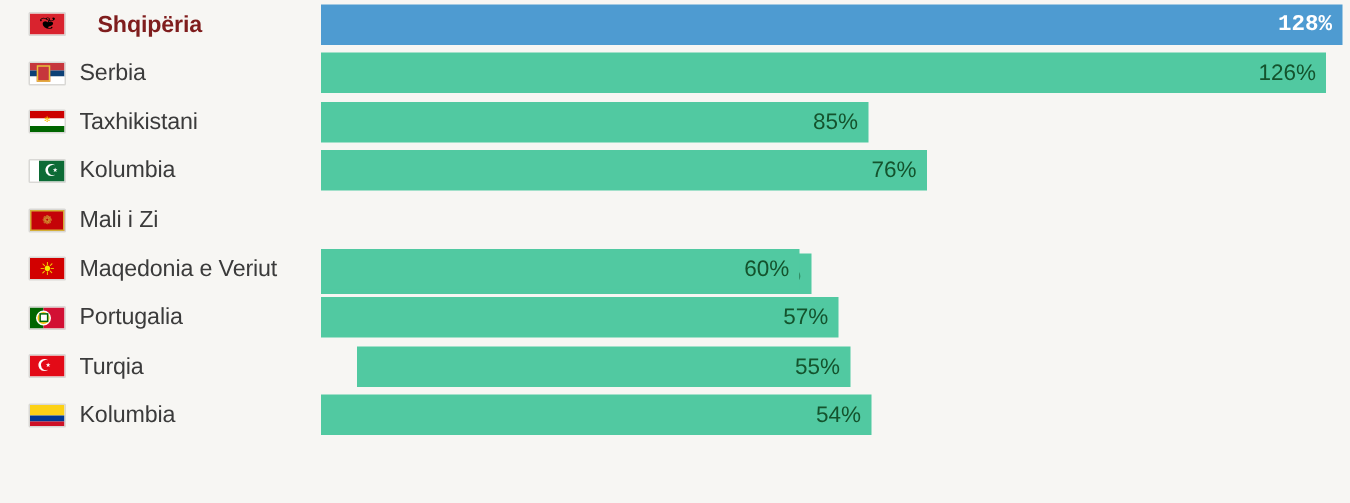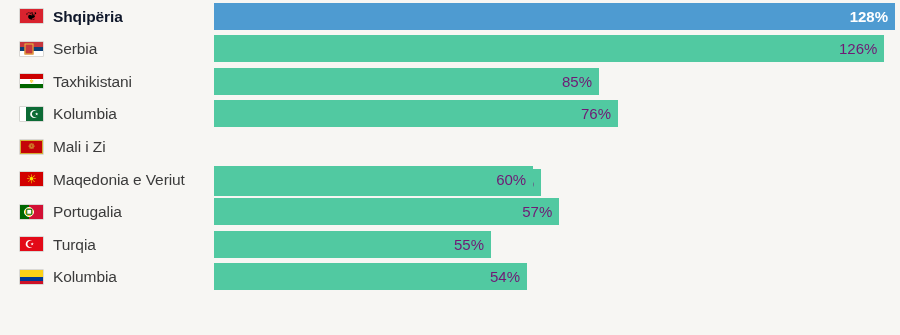--- a/index.html
+++ b/index.html
@@ -53,21 +53,22 @@
   }
   .cat-label {
     font-size: 15.5px;
     color: #3b3b3b;
     line-height: 1;
     white-space: nowrap;
     letter-spacing: -0.1px;
   }
   .row.highlight .cat-label {
     font-weight: bold;
-    color: #0f172a;
+    color: #7f1d1d;
+    margin-left: 12px;
   }
   .bar-cell {
     position: absolute;
     left: 214px;
     top: 0;
     height: 32.6px;
     right: 0;
   }
   .bar {
     position: absolute;
@@ -77,21 +78,21 @@
     background: #51c9a1;
     display: flex;
     align-items: center;
     justify-content: flex-end;
   }
   .row.highlight .bar {
     background: #4e9bd1;
   }
   .bar-value {
     font-size: 15px;
-    color: #701a75;
+    color: #14532d;
     padding-right: 7px;
     line-height: 1;
     white-space: nowrap;
   }
   .row.highlight .bar-value {
     color: #ffffff;
     font-weight: bold;
   }
 
   
@@ -114,21 +115,21 @@
   <div class="rows" id="rows-container">
       <div class="row highlight">
         <div class="label-cell">
           <span class="flag">
             <span style="display:block;width:100%;height:100%;background:#d9232e"></span>
             <i class="flag-emblem" style="font-size:11px;color:#000000;transform:translate(-50%,-50%) scaleX(1.35);">❦</i>
           </span>
           <span class="cat-label">Shqipëria</span>
         </div>
         <div class="bar-cell">
-          <div class="bar" style="width: 681px;">
+          <div class="bar" style="width: 681px; font-family: Liberation Mono, monospace;">
             <span class="bar-value">128%</span>
           </div>
         </div>
       </div>
       <div class="row">
         <div class="label-cell">
           <span class="flag">
             <span class="f-stripes-h">
               <i style="height:33.333333333333336%;background:#c6363c"></i>
               <i style="height:33.333333333333336%;background:#0c4076"></i>
@@ -150,21 +151,21 @@
             <span class="f-stripes-h">
               <i style="height:33.333333333333336%;background:#cc0000"></i>
               <i style="height:33.333333333333336%;background:#ffffff"></i>
               <i style="height:33.333333333333336%;background:#006600"></i>
             </span>
             <i class="flag-emblem" style="font-size:5px;color:#f8c300;">✻</i>
           </span>
           <span class="cat-label">Taxhikistani</span>
         </div>
         <div class="bar-cell">
-          <div class="bar" style="width: 365px; padding-left: 20px;">
+          <div class="bar" style="width: 365px;">
             <span class="bar-value">85%</span>
           </div>
         </div>
       </div>
       <div class="row">
         <div class="label-cell">
           <span class="flag">
             <span style="display:flex;width:100%;height:100%">
               <i style="width:27%;height:100%;background:#ffffff"></i>
               <i style="width:73%;height:100%;background:#0c6b35"></i>
@@ -227,36 +228,36 @@
       </div>
       <div class="row">
         <div class="label-cell">
           <span class="flag">
             <span style="display:block;width:100%;height:100%;background:#e30a17"></span>
             <i class="flag-emblem" style="left:42%;font-size:11px;color:#ffffff;">☪</i>
           </span>
           <span class="cat-label">Turqia</span>
         </div>
         <div class="bar-cell">
-          <div class="bar" style="width: 277px;">
+          <div class="bar" style="width: 329px; margin-left: 24px;">
             <span class="bar-value">55%</span>
           </div>
         </div>
       </div>
       <div class="row">
         <div class="label-cell">
           <span class="flag">
             <span class="f-stripes-h">
               <i style="height:50%;background:#fcd116"></i>
               <i style="height:25%;background:#003893"></i>
               <i style="height:25%;background:#ce1126"></i>
             </span>
           </span>
           <span class="cat-label">Kolumbia</span>
         </div>
         <div class="bar-cell">
-          <div class="bar" style="width: 313px;">
+          <div class="bar" style="width: 343px; padding-left: 24px;">
             <span class="bar-value">54%</span>
           </div>
         </div>
       </div>
     </div>
 </div>
 
 </body></html>

